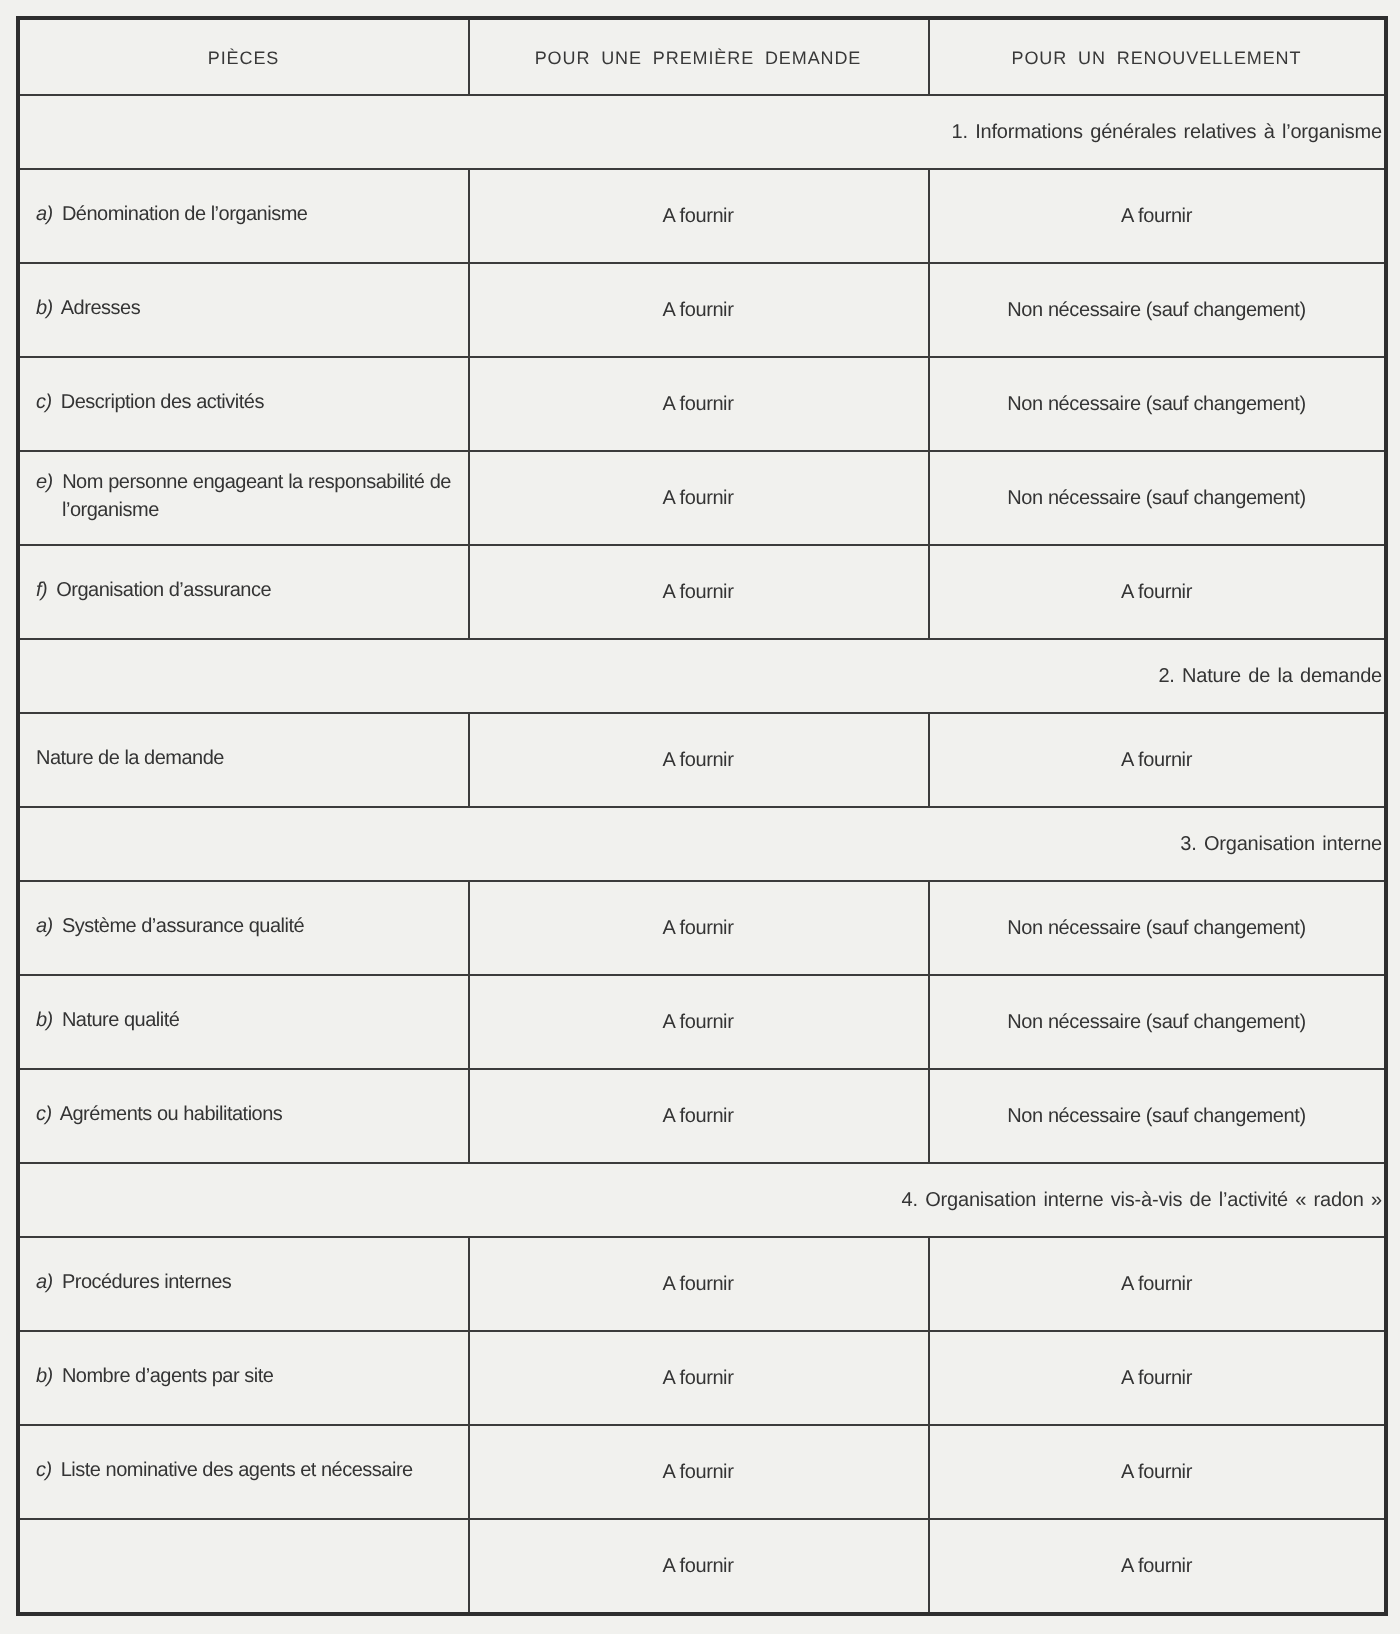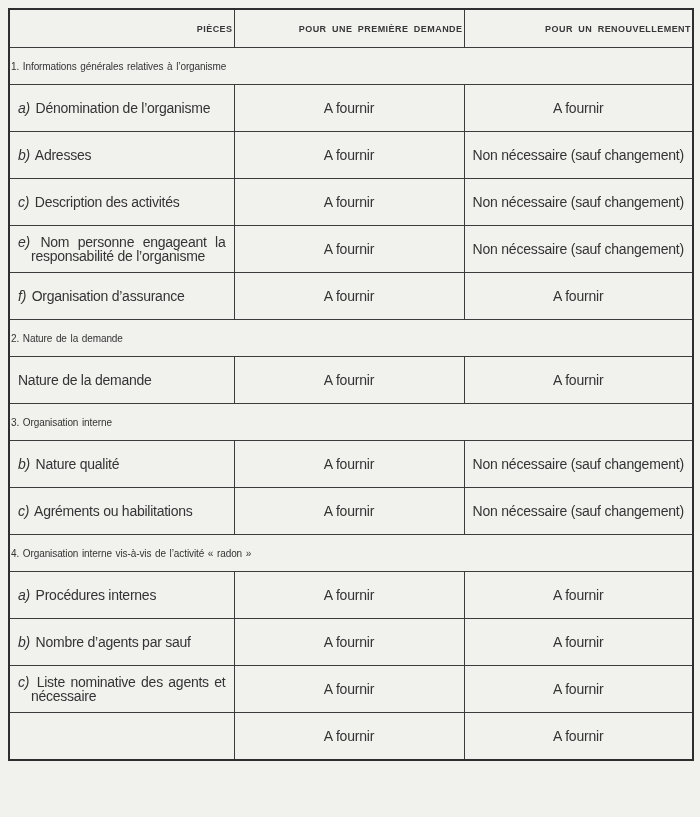--- a/index.html
+++ b/index.html
@@ -14,34 +14,34 @@
   table.pieces {
     width:684px; margin-left:8px;
     border-collapse:collapse; table-layout:fixed;
     border:2px solid #2e2e2e;
   }
   col.c1 { width:225px; }
   col.c2 { width:230px; }
   col.c3 { width:229px; }
   th, td { border:1px solid #3c3c3c; vertical-align:middle; }
   th {
-    height:35px; font-weight:bold; font-size:9px;
+    height:35px; font-weight:normal; font-size:9px;
     letter-spacing:0.45px; word-spacing:2.5px;
-    text-align:right; color:#383838;
+    text-align:center; color:#383838;
   }
   td.section-cell {
-    height:34px; text-align:left; font-size:10px;
+    height:34px; text-align:right; font-size:10px;
     letter-spacing:-0.1px; word-spacing:1px;
   }
-  td.piece-cell { height:34px; font-size:14px; padding:6px 8px; }
+  td.piece-cell { height:34px; font-size:10px; padding:6px 8px; }
   .piece-label {
     padding-left:13px; text-indent:-13px;
     text-align:justify; letter-spacing:-0.25px; line-height:14px;
   }
-  td.value-cell { height:34px; text-align:center; font-size:14px; letter-spacing:-0.2px; }
+  td.value-cell { height:34px; text-align:center; font-size:10px; letter-spacing:-0.2px; }
   .prefix { font-style:italic; margin-right:2px; }
   tr.italic td, td.italic { }
 </style>
 </head>
 <body>
 
 <div class="sheet">
   <table class="pieces">
     <colgroup>
       <col class="c1">
@@ -102,20 +102,27 @@
             <div class="piece-label"><span>Nature de la demande</span></div>
           </td>
           <td class="value-cell">A fournir</td>
           <td class="value-cell">A fournir</td>
         </tr>
         <tr class="italic">
           <td colspan="3" class="section-cell">3. Organisation interne</td>
         </tr>
         <tr>
           <td class="piece-cell">
+            <div class="piece-label"><span class="prefix">a)</span> <span>Système d’assurance qualité</span></div>
+          </td>
+          <td class="value-cell">A fournir</td>
+          <td class="value-cell">Non nécessaire (sauf changement)</td>
+        </tr>
+        <tr>
+          <td class="piece-cell">
             <div class="piece-label"><span class="prefix">b)</span> <span>Nature qualité</span></div>
           </td>
           <td class="value-cell">A fournir</td>
           <td class="value-cell">Non nécessaire (sauf changement)</td>
         </tr>
         <tr>
           <td class="piece-cell">
             <div class="piece-label"><span class="prefix">c)</span> <span>Agréments ou habilitations</span></div>
           </td>
           <td class="value-cell">A fournir</td>
@@ -126,21 +133,21 @@
         </tr>
         <tr>
           <td class="piece-cell">
             <div class="piece-label"><span class="prefix">a)</span> <span>Procédures internes</span></div>
           </td>
           <td class="value-cell">A fournir</td>
           <td class="value-cell">A fournir</td>
         </tr>
         <tr>
           <td class="piece-cell">
-            <div class="piece-label"><span class="prefix">b)</span> <span>Nombre d’agents par sauf</span></div>
+            <div class="piece-label"><span class="prefix">b)</span> <span>Nombre d’agents par site</span></div>
           </td>
           <td class="value-cell">A fournir</td>
           <td class="value-cell">A fournir</td>
         </tr>
         <tr>
           <td class="piece-cell">
             <div class="piece-label"><span class="prefix">c)</span> <span>Liste nominative des agents et nécessaire</span></div>
           </td>
           <td class="value-cell">A fournir</td>
           <td class="value-cell">A fournir</td>

